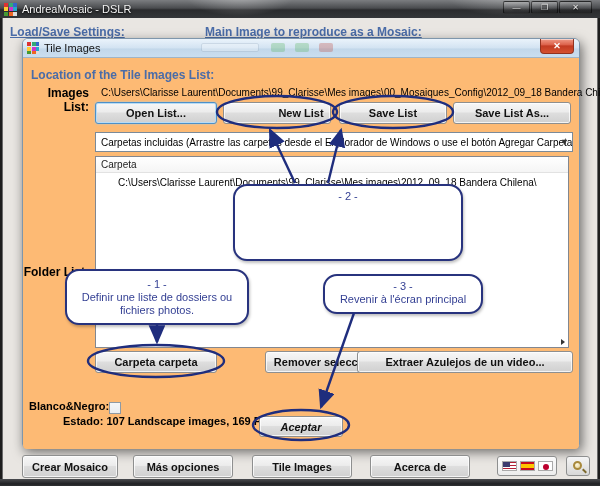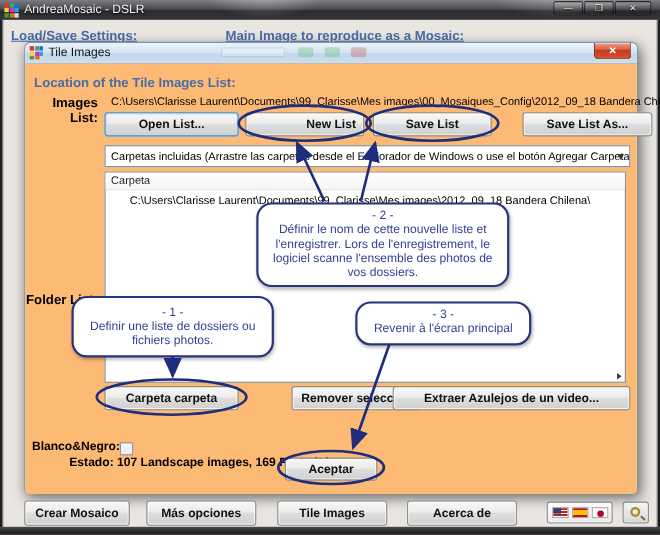--- a/index.html
+++ b/index.html
@@ -161,57 +161,56 @@
     <div class="dlg-body">
 
       <div class="dlg-heading">Location of the Tile Images List:</div>
 
       <div class="field-label" style="left:0; top:28px;">Images List:</div>
       <div class="path-text" style="left:78px; top:29px; width:470px;">C:\Users\Clarisse Laurent\Documents\99_Clarisse\Mes images\00_Mosaiques_Config\2012_09_18 Bandera Chilena.amn</div>
 
       <div class="btn focused" style="left:72px; top:44px; width:122px;">Open List...</div>
       <div class="btn" style="left:200px; top:44px; width:108px;padding-left:48px;">New List</div>
       <div class="btn" style="left:316px; top:44px; width:108px;">Save List</div>
-      <div class="btn" style="left:452px; top:44px; width:118px;">Save List As...</div>
+      <div class="btn" style="left:430px; top:44px; width:118px;">Save List As...</div>
 
       <div class="combo">
         <span>Carpetas incluidas (Arrastre las carpetas desde el Explorador de Windows o use el botón Agregar Carpeta)</span>
         <span class="combo-arrow">▼</span>
       </div>
 
       <div class="listbox">
         <div class="list-header">Carpeta</div>
         <div class="list-item">C:\Users\Clarisse Laurent\Documents\99_Clarisse\Mes images\2012_09_18 Bandera Chilena\</div>
         <div class="list-corner"></div>
       </div>
 
       <div class="field-label" style="left:0; top:207px;">Folder List:</div>
 
       <div class="callout" style="left:210px; top:126px; width:230px; height:77px;">
         <div class="num">- 2 -</div>
-        <div>Définir le nom de cette nouvelle liste et l'enregistrer. Lors de l'enregistrement, le logiciel scanne l'ensemble des photos de vos dossiers.</div>
       </div>
       <div class="callout" style="left:42px; top:211px; width:184px; height:56px; padding-top:7px;">
         <div class="num">- 1 -</div>
         <div>Definir une liste de dossiers ou fichiers photos.</div>
       </div>
       <div class="callout" style="left:300px; top:216px; width:160px; height:40px;">
         <div class="num">- 3 -</div>
         <div>Revenir à l'écran principal</div>
       </div>
 
       <div class="btn" style="left:72px; top:293px; width:122px;">Carpeta carpeta</div>
       <div class="btn" style="left:206px; top:293px; width:118px;margin-left:36px;">Remover selección</div>
       <div class="btn" style="left:334px; top:293px; width:216px;">Extraer Azulejos de un video...</div>
 
       <div class="bw-label" style="width:76px; text-align:right;">Blanco&amp;Negro:</div>
       <div class="checkbox"></div>
       <div class="status-text">Estado: 107 Landscape images, 169 Portrait images.</div>
 
-      <div class="btn" style="left:236px; top:358px; width:84px; height:21px;">Aceptar</div>
+      <div class="btn" style="left:236px; top:358px; width:84px; height:21px;font-style:italic;">Aceptar</div>
     </div>
 
     <svg class="annot-svg" viewBox="0 0 558 410">
       <defs>
         <marker id="ah" markerWidth="9" markerHeight="9" refX="7" refY="3.5" orient="auto">
           <path d="M0,0 L8,3.5 L0,7 Z" fill="#1f2d7d"></path>
         </marker>
       </defs>
       <ellipse cx="254" cy="73" rx="60" ry="16" fill="none" stroke="#1f2d7d" stroke-width="2.4"></ellipse>
       <ellipse cx="370" cy="73" rx="60" ry="16" fill="none" stroke="#1f2d7d" stroke-width="2.4"></ellipse>

